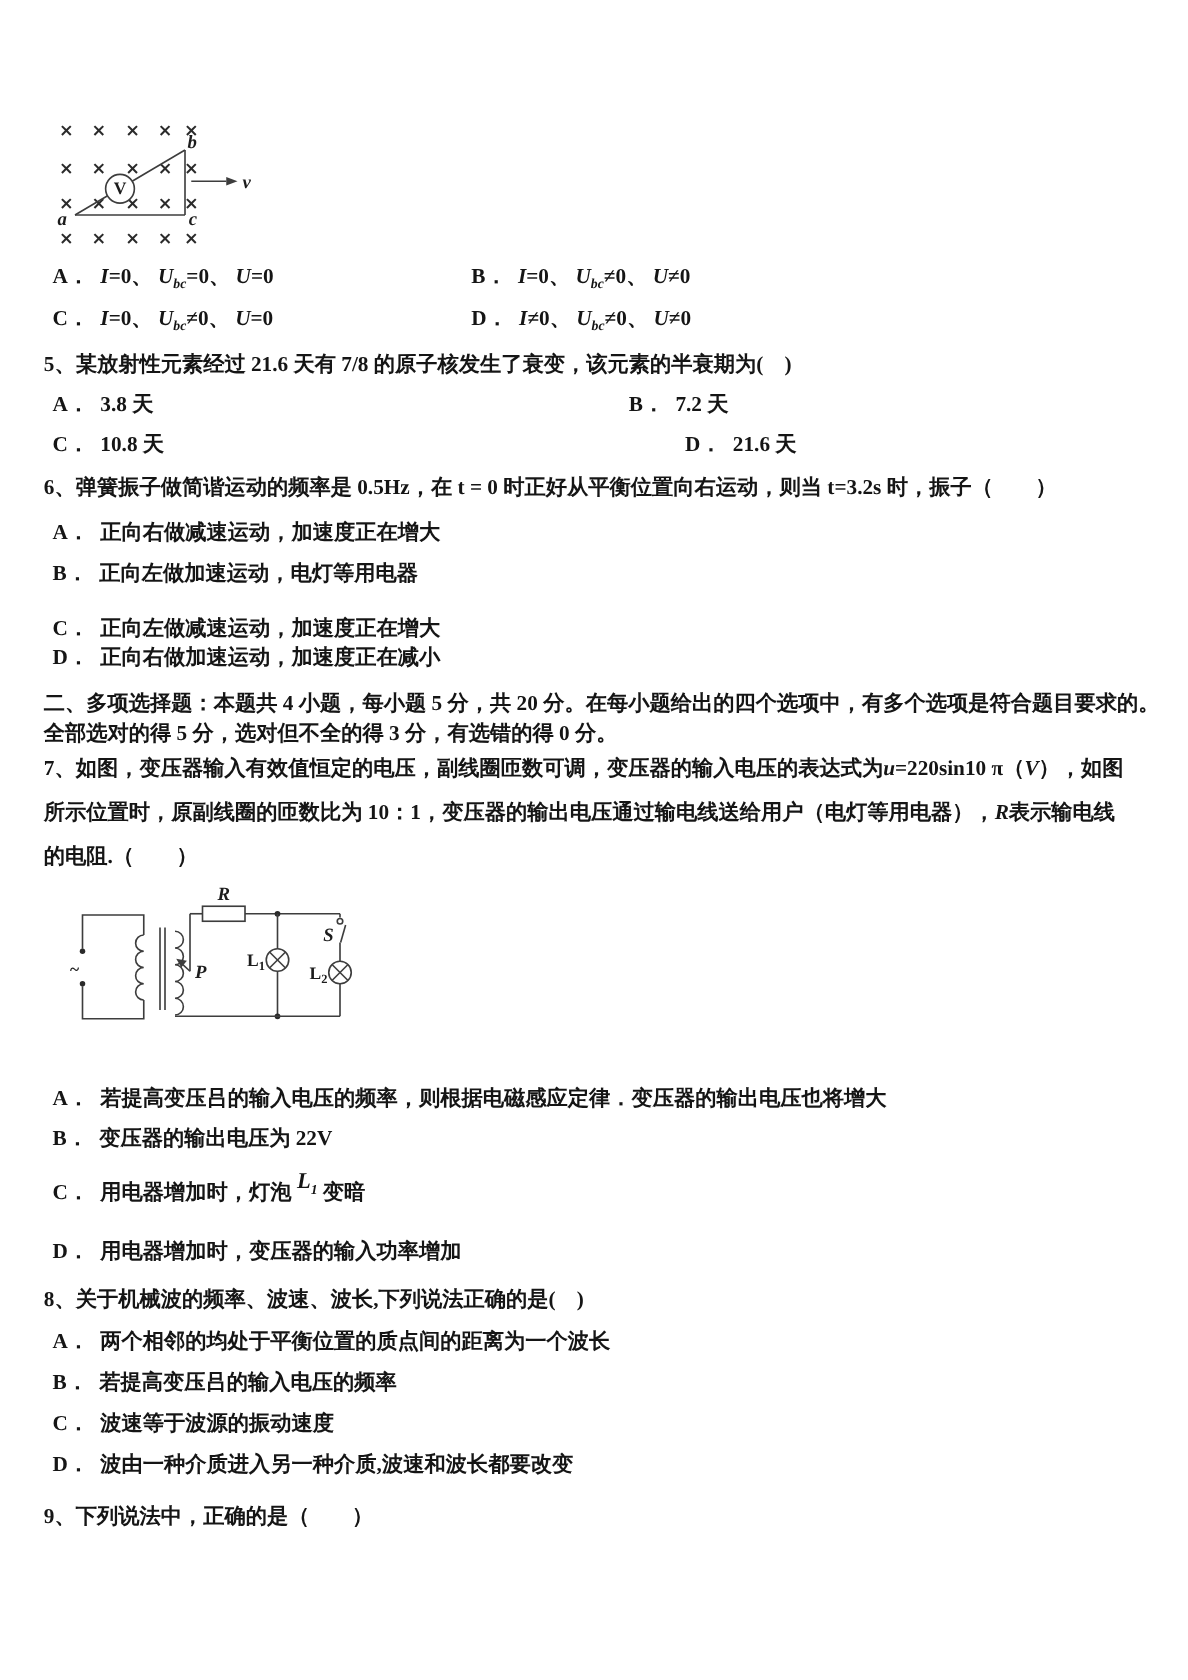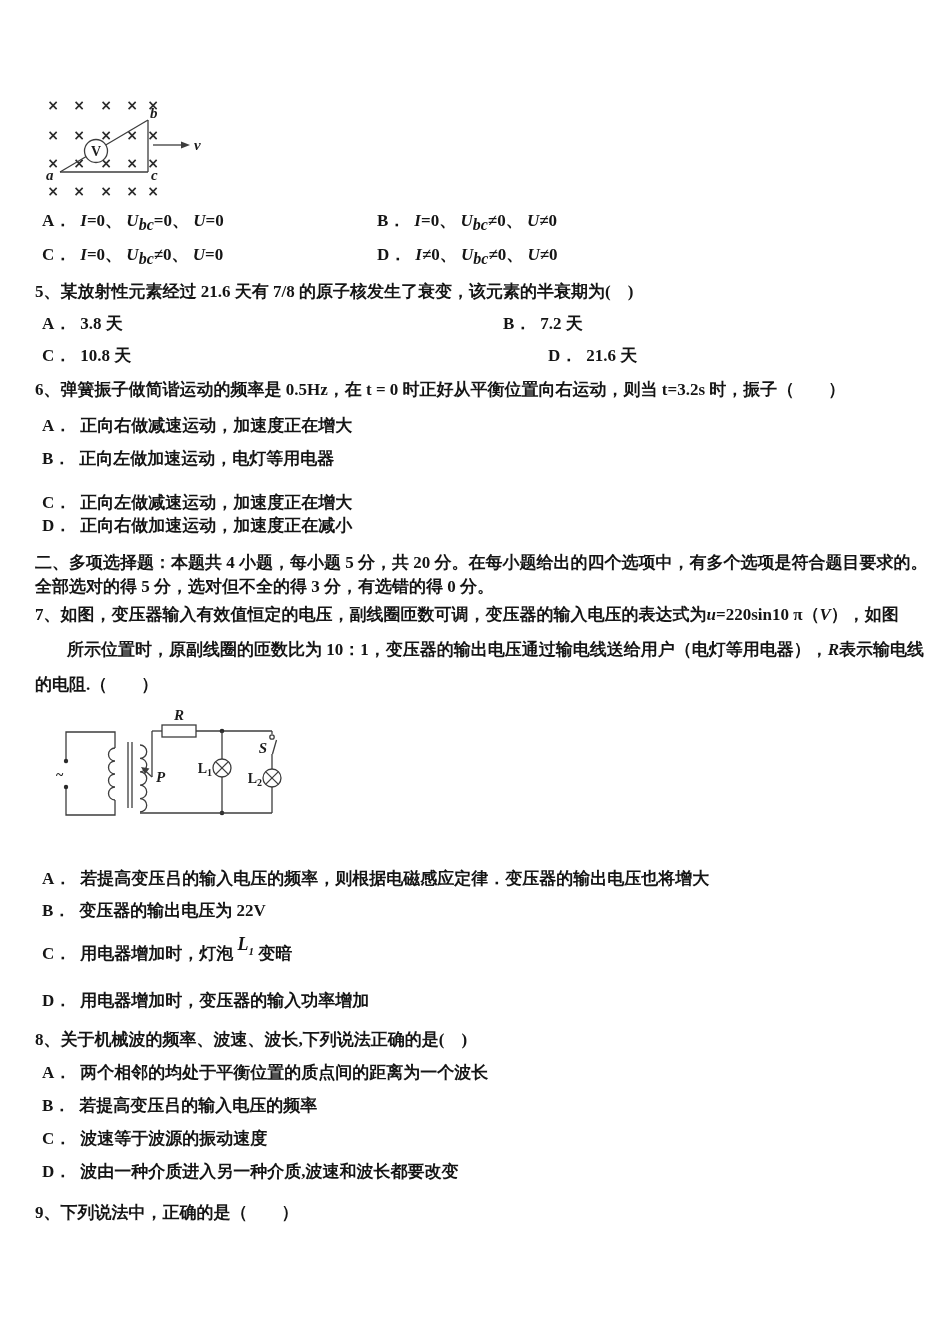--- a/index.html
+++ b/index.html
@@ -4,21 +4,21 @@
 <style>
   html,body{margin:0;padding:0;}
   body{
     width:950px;height:1344px;background:#ffffff;position:relative;
     font-family:"Liberation Serif","DejaVu Serif",serif;color:#151515;
     overflow:hidden;
   }
   .ln{position:absolute;white-space:nowrap;font-size:17px;line-height:20px;font-weight:600;}
   .ol{font-weight:700;margin-right:9px;}
   .rs-i{font-style:italic;}
-  .rs-isub{font-style:italic;font-size:16px;vertical-align:-4px;letter-spacing:0;}
+  .rs-isub{font-style:italic;font-size:11px;vertical-align:-4px;letter-spacing:0;}
   .rs-fml{font-style:italic;position:relative;top:-9px;font-size:18px;font-weight:700;}
   .rs-fmlsub{font-style:italic;position:relative;top:-4px;font-size:11px;font-weight:700;}
   svg{position:absolute;overflow:visible;}
   .wire{stroke:#3d3d3d;stroke-width:1.3;fill:none;}
   .comp{stroke:#3d3d3d;stroke-width:1.3;fill:#ffffff;}
   .dotj{fill:#2a2a2a;stroke:none;}
   .svg-label{font-family:"Liberation Serif",serif;font-style:italic;font-weight:700;font-size:15px;fill:#1c1c1c;}
   .svg-plain{font-family:"Liberation Serif",serif;font-weight:700;font-size:14px;fill:#1c1c1c;}
   .cross{font-family:"DejaVu Sans",sans-serif;font-size:14px;font-weight:600;fill:#2b2b2b;text-anchor:middle;dominant-baseline:central;}
 </style>
@@ -81,21 +81,21 @@
 <div class="ln" style="left:35px;top:380px;">6、弹簧振子做简谐运动的频率是 0.5Hz，在 t = 0 时正好从平衡位置向右运动，则当 t=3.2s 时，振子（　　）</div>
 <div class="ln" style="left:42px;top:416px;text-align:right;"><span class="ol">A．</span><span>正向右做减速运动，加速度正在增大</span></div>
 <div class="ln" style="left:42px;top:449px;"><span class="ol">B．</span><span>正向左做加速运动，电灯等用电器</span></div>
 <div class="ln" style="left:42px;top:493px;"><span class="ol">C．</span><span>正向左做减速运动，加速度正在增大</span></div>
 <div class="ln" style="left:42px;top:516px;"><span class="ol">D．</span><span>正向右做加速运动，加速度正在减小</span></div>
 
 <div class="ln" style="left:35px;top:553px;">二、多项选择题：本题共 4 小题，每小题 5 分，共 20 分。在每小题给出的四个选项中，有多个选项是符合题目要求的。</div>
 <div class="ln" style="left:35px;top:577px;">全部选对的得 5 分，选对但不全的得 3 分，有选错的得 0 分。</div>
 
 <div class="ln" style="left:35px;top:605px;"><span>7、如图，变压器输入有效值恒定的电压，副线圈匝数可调，变压器的输入电压的表达式为</span><span class="rs-i">u</span><span>=220sin10 π（</span><span class="rs-i">V</span><span>），如图</span></div>
-<div class="ln" style="left:35px;top:640px;margin-left:32px;"><span>所示位置时，原副线圈的匝数比为 10：1，变压器的输出电压通过输电线送给用户（电灯等用电器），</span><span class="rs-i">R</span><span>表示输电线</span></div>
+<div class="ln" style="left:35px;top:640px;"><span>所示位置时，原副线圈的匝数比为 10：1，变压器的输出电压通过输电线送给用户（电灯等用电器），</span><span class="rs-i">R</span><span>表示输电线</span></div>
 <div class="ln" style="left:35px;top:675px;">的电阻.（　　）</div>
 
 <svg style="left:50px;top:700px;" width="245" height="132" viewBox="0 0 245 132">
 
   <g>
     <path class="wire" d="M16,59 L16,32 L65,32 L65,48"></path>
     <path class="wire" d="M16,89 L16,115 L65,115 L65,100"></path>
     <circle class="dotj" cx="16" cy="61" r="2.2"></circle>
     <circle class="dotj" cx="16" cy="87" r="2.2"></circle>
     <text class="svg-plain" x="6" y="80" font-size="16">~</text>

